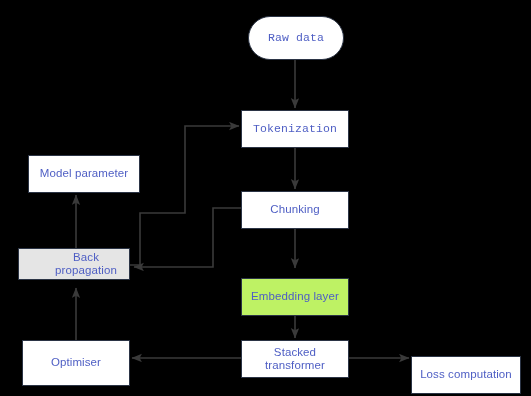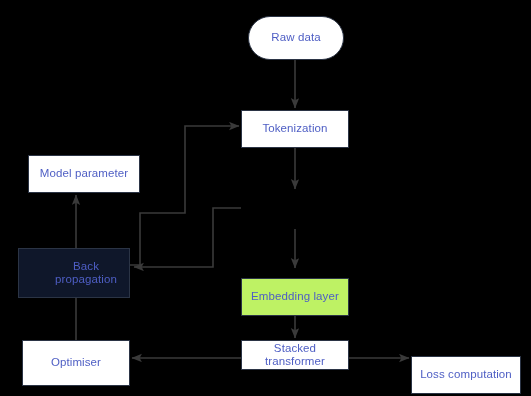--- a/index.html
+++ b/index.html
@@ -25,20 +25,21 @@
     line-height: 13.5px;
     display: flex;
     align-items: center;
     justify-content: center;
     text-align: center;
     letter-spacing: 0.1px;
     white-space: pre-line;
   }
   .node.rounded {
     border-radius: 22px;
+    font-family: Liberation Mono, monospace;
   }
   svg.edges {
     position: absolute;
     left: 0;
     top: 0;
     width: 531px;
     height: 396px;
     overflow: visible;
   }
   .edge {
@@ -67,29 +68,30 @@
         <path d="M 241 358 L 132 358" class="edge" stroke="#3a3a3a" marker-end="url(#arrowhead)"></path>
         <path d="M 76 340 L 76 288" class="edge" stroke="#3a3a3a" marker-end="url(#arrowhead)"></path>
         <path d="M 76 248 L 76 195" class="edge" stroke="#3a3a3a" marker-end="url(#arrowhead)"></path>
         <path d="M 130 265 L 140 265 L 140 213 L 185 213 L 185 126 L 239 126" class="edge" stroke="#3a3a3a" marker-end="url(#arrowhead)"></path>
         <path d="M 241 208 L 213 208 L 213 267 L 134 267" class="edge" stroke="#3a3a3a" marker-end="url(#arrowhead)"></path>
       </g>
   </svg>
 
   <div class="node rounded" style="left: 248px; top: 16px; width: 96px; height: 44px; background: rgb(255, 255, 255); border-color: rgb(43, 52, 69); color: rgb(78, 94, 196);"><span>Raw data</span></div>
 
-  <div class="node" style="left: 241px; top: 110px; width: 108px; height: 38px; background: rgb(255, 255, 255); border-color: rgb(43, 52, 69); color: rgb(78, 94, 196);"><span>Tokenization</span></div>
+  <div class="node" style="left: 241px; top: 110px; width: 108px; height: 38px; background: rgb(255, 255, 255); border-color: rgb(43, 52, 69); color: rgb(78, 94, 196); font-family: Liberation Mono, monospace;"><span>Tokenization</span></div>
 
+  <div class="node" style="left: 241px; top: 191px; width: 108px; height: 38px; background: rgb(255, 255, 255); border-color: rgb(43, 52, 69); color: rgb(78, 94, 196);"><span>Chunking</span></div>
 
   <div class="node" style="left: 241px; top: 270px; width: 108px; height: 38px; background: #bef264; border-color: rgb(43, 52, 69); color: rgb(78, 94, 196); margin-top: 8px;"><span>Embedding layer</span></div>
 
-  <div class="node" style="left: 241px; top: 340px; width: 108px; height: 30px; background: rgb(255, 255, 255); border-color: rgb(43, 52, 69); color: rgb(78, 94, 196);"><span>Stacked
+  <div class="node" style="left: 241px; top: 340px; width: 108px; height: 38px; background: rgb(255, 255, 255); border-color: rgb(43, 52, 69); color: rgb(78, 94, 196);"><span>Stacked
 transformer</span></div>
 
   <div class="node" style="left: 411px; top: 340px; width: 110px; height: 38px; background: rgb(255, 255, 255); border-color: rgb(43, 52, 69); color: rgb(78, 94, 196); margin-top: 16px;"><span>Loss computation</span></div>
 
   <div class="node" style="left: 22px; top: 340px; width: 108px; height: 46px; background: rgb(255, 255, 255); border-color: rgb(43, 52, 69); color: rgb(78, 94, 196);"><span>Optimiser</span></div>
 
-  <div class="node" style="left: 18px; top: 248px; width: 112px; height: 50px; background: #0f172a; border-color: rgb(43, 52, 69); color: rgb(78, 94, 196); padding-left: 24px;"><span>Back propagation</span></div>
+  <div class="node" style="left: 18px; top: 248px; width: 112px; height: 32px; background: #e5e5e5; border-color: rgb(43, 52, 69); color: rgb(78, 94, 196); padding-left: 24px;"><span>Back propagation</span></div>
 
   <div class="node" style="left: 20px; top: 155px; width: 112px; height: 38px; background: rgb(255, 255, 255); border-color: rgb(43, 52, 69); color: rgb(78, 94, 196); margin-left: 8px;"><span>Model parameter</span></div>
 
 </div>
 
 </body></html>

